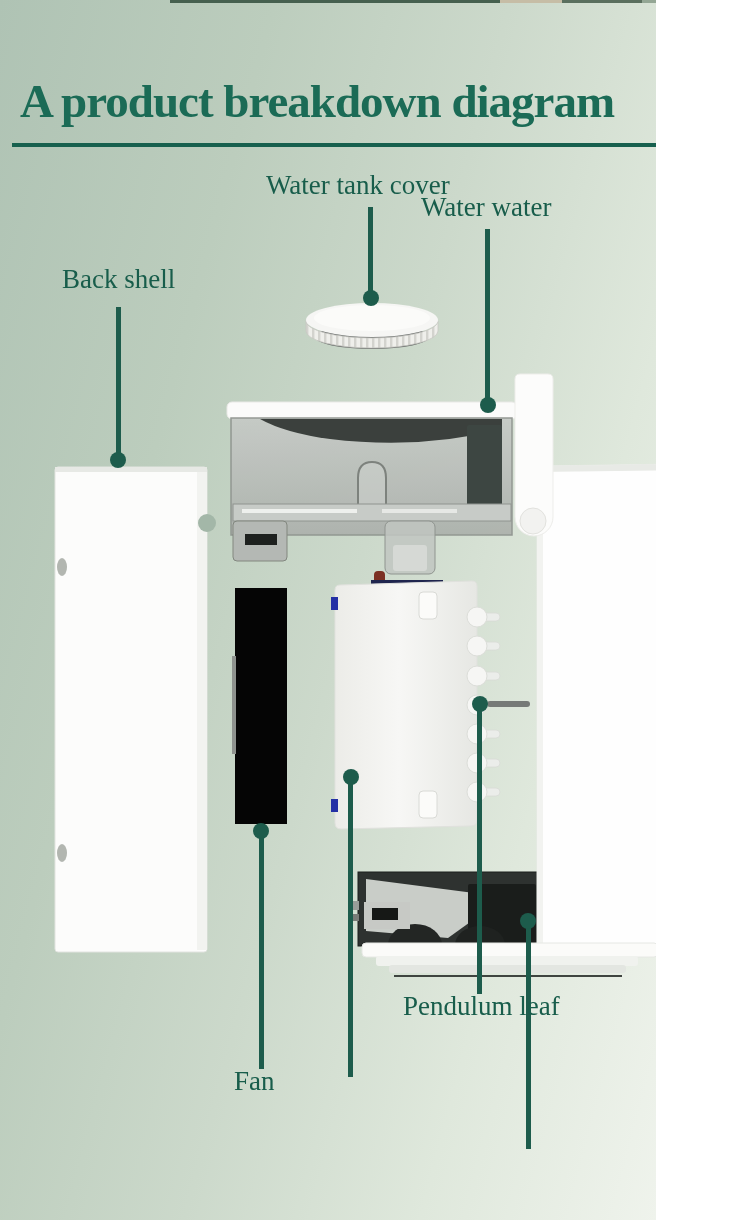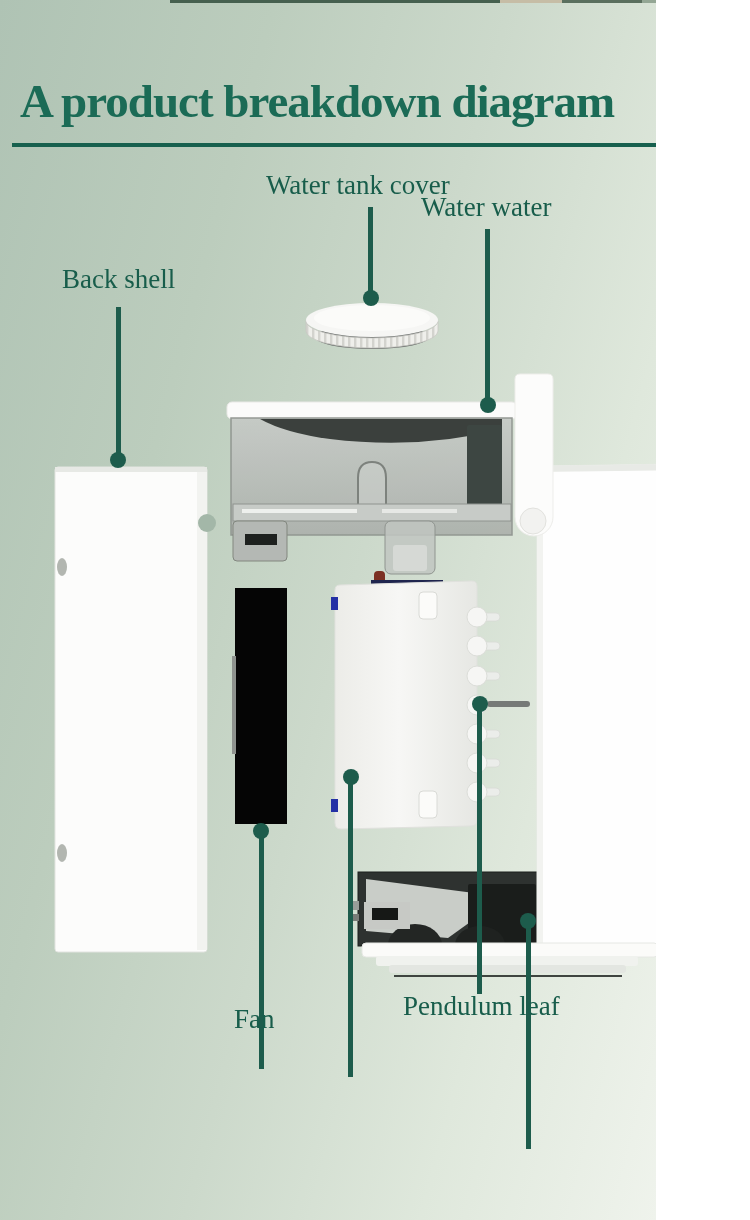--- a/index.html
+++ b/index.html
@@ -30,21 +30,21 @@
   .bar-tall  { position: absolute; left: 695px; top: 51px; width: 19px; height: 37px; background: #5f9181; }
   .bar-small { position: absolute; left: 719px; top: 67px; width: 19px; height: 20px; background: #93b7a8; }
 
   .lbl {
     position: absolute; font-size: 27px; color: #185d4b; white-space: nowrap;
   }
   .lbl-cover      { left: 242px; top: 170px; margin-left: 24px; }
   .lbl-tank       { left: 421px; top: 192px; }
   .lbl-backshell  { left: 62px;  top: 264px; text-align: right; }
   .lbl-pendulum   { left: 403px; top: 991px; text-align: center; }
-  .lbl-fan        { left: 234px; top: 1004px; text-align: center; }
+  .lbl-fan        { left: 234px; top: 1066px; text-align: center; }
   .lbl-windguide  { left: 282px; top: 1077px; }
   .lbl-frontshell { left: 593px; top: 1123px; }
   .lbl-condensate { left: 340px; top: 1147px; }
 
   .line { position: absolute; width: 5px; background: #1d5c4c; }
   .dot  { position: absolute; width: 16px; height: 16px; border-radius: 50%; background: #1d5c4c; }
 
   .line-cover      { left: 368px; top: 207px; height: 88px; }
   .dot-cover       { left: 363px; top: 290px; }
   .line-tank       { left: 485px; top: 229px; height: 172px; }

